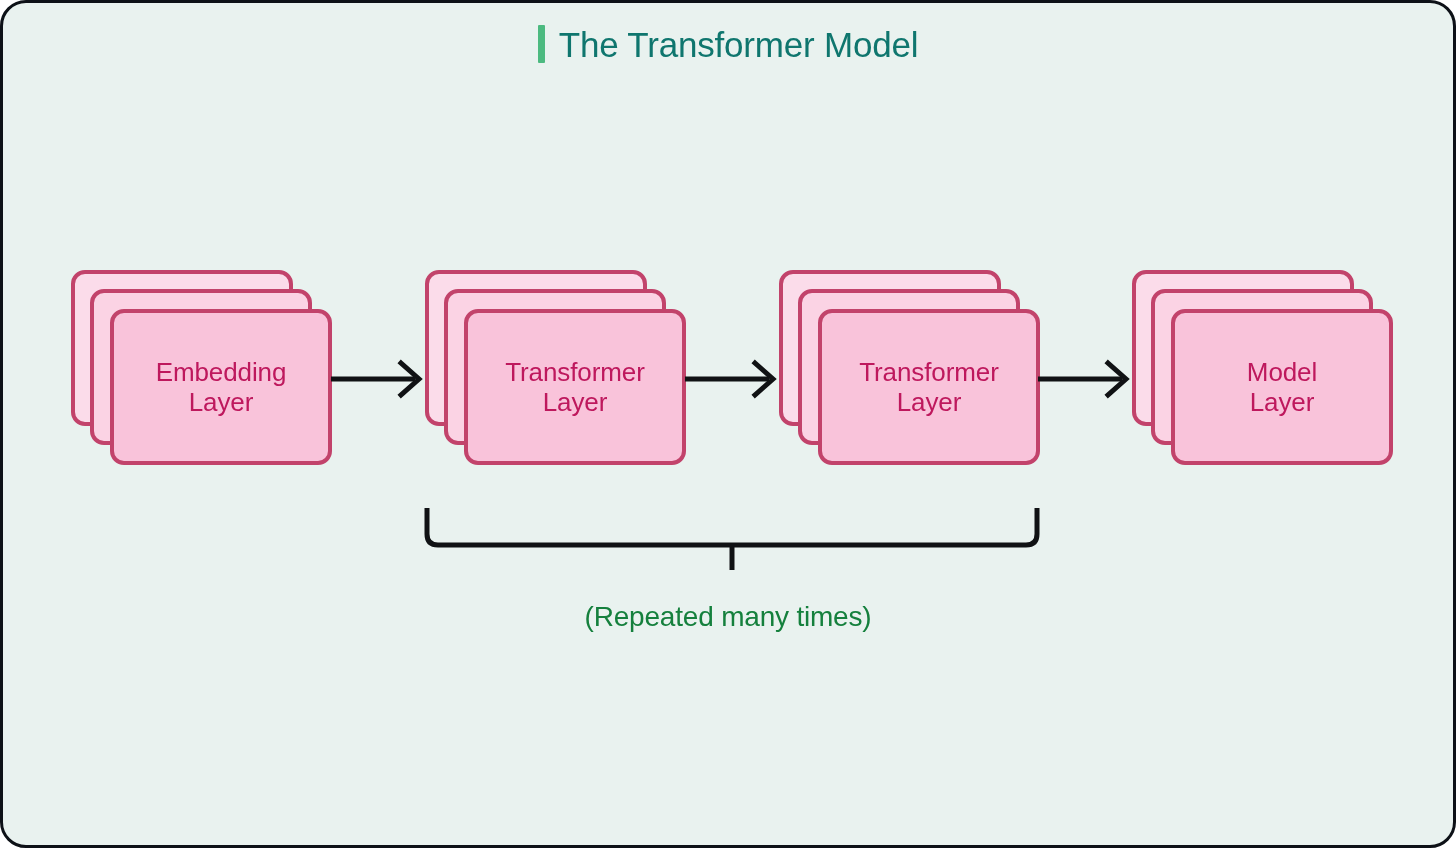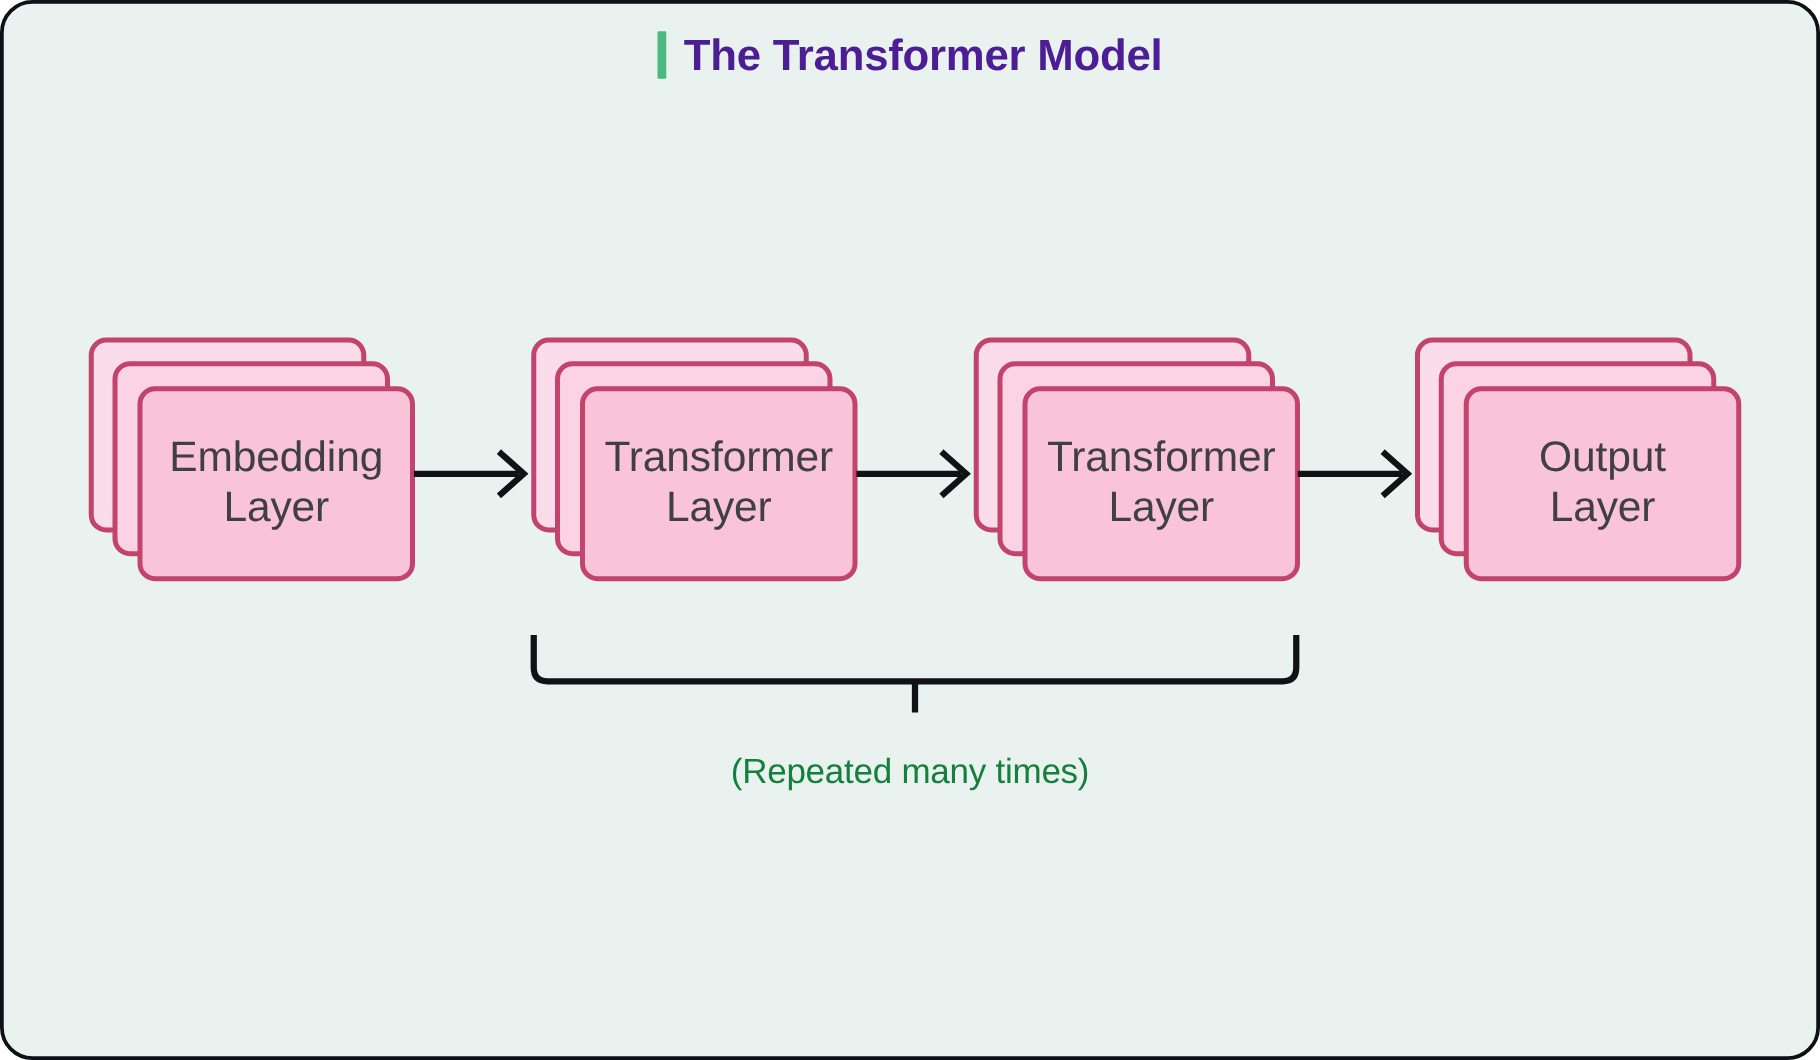--- a/index.html
+++ b/index.html
@@ -38,22 +38,22 @@
   }
   #title-accent {
     width: 7px;
     height: 38px;
     background: #4cba80;
     border-radius: 1px;
     flex: none;
   }
   #title-text {
     font-size: 35px;
-    font-weight: bold;
-    color: #4c1d95;
+    font-weight: normal;
+    color: #0f766e;
     letter-spacing: -0.2px;
     white-space: nowrap;
     line-height: 1;
   }
 
   
   .layer-stack {
     position: absolute;
     width: 262px;
     height: 196px;
@@ -78,23 +78,23 @@
   }
   .card.front {
     left: 39px;
     top: 39px;
     background: #f9c3da;
     display: flex;
     align-items: center;
     justify-content: center;
   }
   .card-label {
-    font-size: 34px;
+    font-size: 26px;
     line-height: 1.17;
-    color: #404040;
+    color: #be185d;
     text-align: center;
     letter-spacing: -0.1px;
     padding: 0 8px;
   }
 
   #stack-0 { left: 68px;   top: 267px; }
   #stack-1 { left: 422px;  top: 267px; }
   #stack-2 { left: 776px;  top: 267px; }
   #stack-3 { left: 1129px; top: 267px; }
 
@@ -162,21 +162,21 @@
         <span>Layer</span>
       </div>
     </div>
   </div>
 
   <div class="layer-stack" id="stack-3">
     <div class="card back"></div>
     <div class="card mid"></div>
     <div class="card front">
       <div class="card-label">
-        <span>Output</span><br>
+        <span>Model</span><br>
         <span>Layer</span>
       </div>
     </div>
   </div>
 
   <div class="arrow" id="arrow-0">
     <svg width="96" height="42" viewBox="0 0 96 42">
       <line x1="0" y1="21" x2="84" y2="21" stroke="#101214" stroke-width="5"></line>
       <polyline points="70,5 88,21 70,37" fill="none" stroke="#101214" stroke-width="5" stroke-linecap="square" stroke-linejoin="miter"></polyline>
     </svg>

